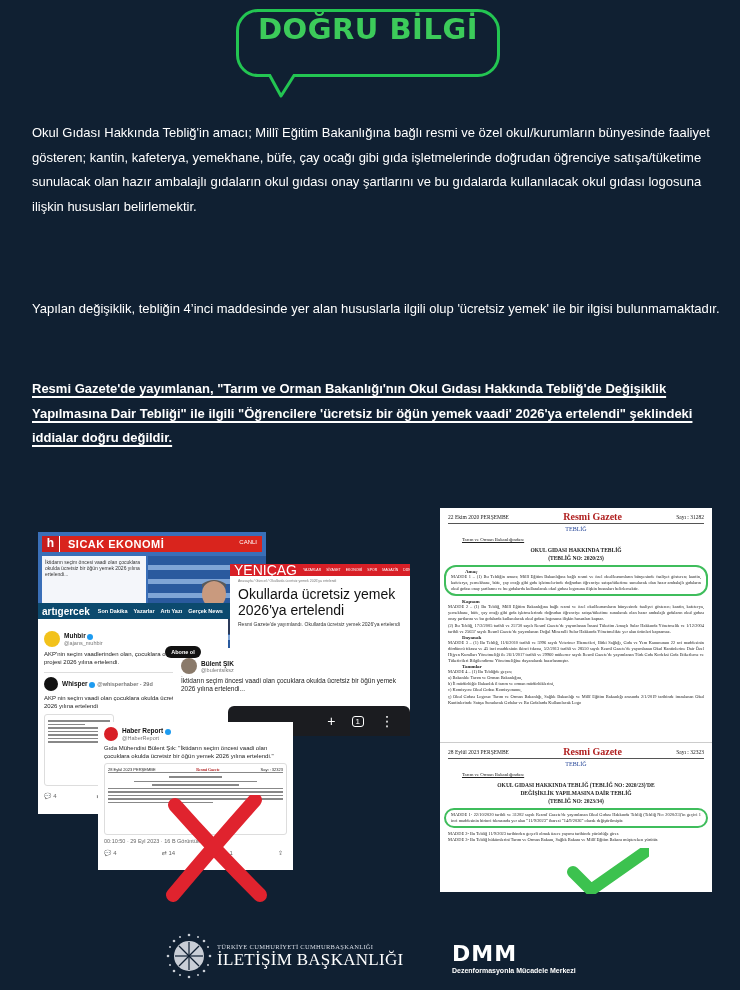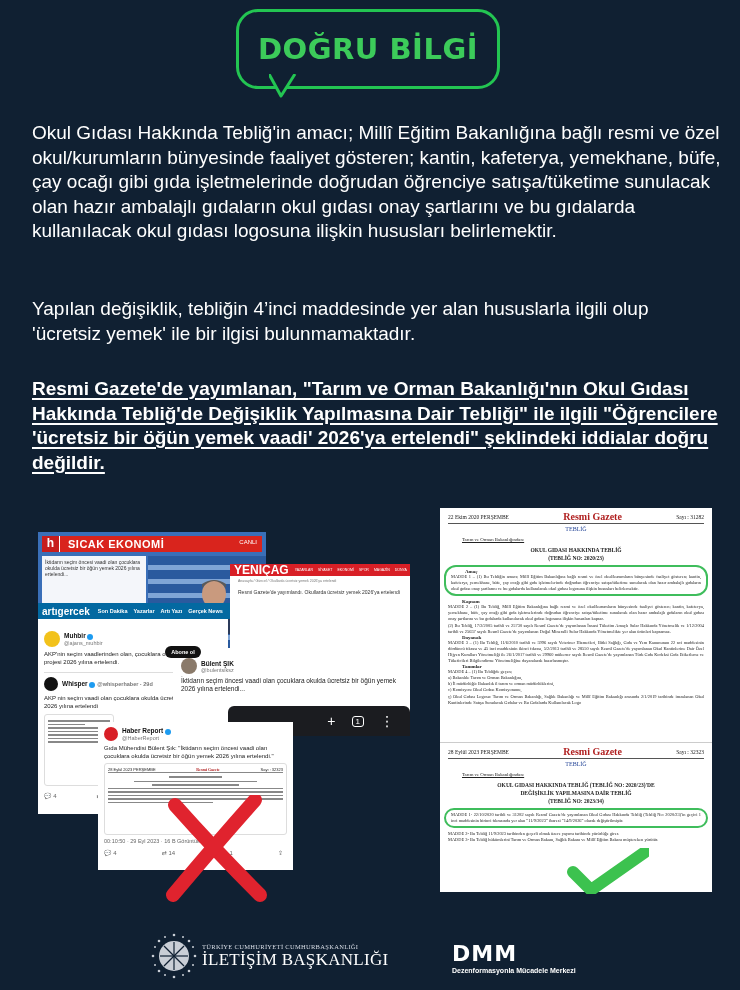--- a/index.html
+++ b/index.html
@@ -1,62 +1,62 @@
 <!DOCTYPE html>
 <html><head>
 <meta charset="utf-8">
 <style>
   *{box-sizing:border-box;margin:0;padding:0}
   html,body{width:740px;height:990px;overflow:hidden;background:#102032}
   body{position:relative;font-family:"Liberation Sans",sans-serif;color:#fff}
 
   
-  .bubble{position:absolute;left:236px;top:9px;width:264px;height:80px;border:3px solid #23c552;border-radius:22px;display:flex;align-items:center;justify-content:center}
+  .bubble{position:absolute;left:236px;top:9px;width:264px;height:68px;border:3px solid #23c552;border-radius:22px;display:flex;justify-content:center}
   .bubble-title{font-family:"DejaVu Sans",sans-serif;font-weight:bold;font-size:29px;color:#3ccb5a;letter-spacing:0.5px}
   .bubble-tail{position:absolute;left:269px;top:74px;width:0;height:0}
   .bubble-tail svg{position:absolute;left:0;top:0}
 
   
-  .para{position:absolute;left:32px;width:690px;font-size:19px;line-height:24.5px;color:#fff;font-family:"Liberation Sans",sans-serif}
+  .para{position:absolute;left:32px;width:690px;font-size:13px;line-height:24.5px;color:#fff;font-family:"Liberation Sans",sans-serif}
   .p1{top:121px}
   .p2{top:297px}
   .p3{top:377px;font-weight:bold;text-decoration:underline;text-underline-offset:3px;text-decoration-thickness:1.5px}
 
   
   .card{position:absolute;background:#fff;overflow:hidden;color:#222}
   .tv{left:38px;top:532px;width:228px;height:120px;background:#3a6fb8}
   .tv-banner{position:absolute;left:4px;top:4px;width:220px;height:16px;background:#d9241d;display:flex;align-items:center}
   .tv-logo{width:18px;height:16px;background:#c71e1e;color:#fff;font-weight:bold;font-size:12px;text-align:center;border-right:1px solid #fff}
   .tv-title{font-weight:bold;font-size:11px;color:#fff;padding-left:8px;letter-spacing:0.5px}
   .tv-live{position:absolute;right:6px;top:6px;background:#d9241d;color:#fff;font-size:6px;padding:1px 3px}
   .tv-stripes{position:absolute;left:110px;top:24px;width:118px;height:96px;background:repeating-linear-gradient(#2a5a9e 0 9px,#7fa5d6 9px 14px)}
   .tv-person{position:absolute;left:150px;top:42px;width:52px;height:60px}
   .tv-doc{position:absolute;left:4px;top:24px;width:104px;height:90px;background:#f4f6fa}
   .tv-urlbar{position:absolute;left:0;top:50px;width:100px;height:14px;background:#222;color:#fff;font-size:7px;display:flex;align-items:center;padding-left:4px;gap:4px}
 
-  .artigercek{left:38px;top:603px;width:210px;height:16px;background:#0369a1;display:flex;align-items:center;gap:8px;padding-left:4px;z-index:3;color:#fff}
+  .artigercek{left:38px;top:603px;width:210px;height:16px;background:#0c4a6e;display:flex;align-items:center;gap:8px;padding-left:4px;z-index:3;color:#fff}
   .ag-logo{font-weight:bold;font-size:10px}
   .ag-nav{font-size:5.5px;font-weight:bold;display:flex;gap:6px}
 
   .muhbir{left:38px;top:619px;width:190px;height:195px;z-index:2;padding:4px 6px}
   .tw-head{display:flex;align-items:center;gap:4px}
   .avatar{border-radius:50%;flex:0 0 auto}
   .tw-name{font-size:6.5px;font-weight:bold;color:#111}
   .tw-handle{font-size:5.5px;color:#777}
   .tw-text{font-size:6px;color:#222;line-height:8px;margin-top:3px}
   .verified{display:inline-block;width:6px;height:6px;border-radius:50%;background:#1d9bf0;vertical-align:middle}
 
   .abone{position:absolute;left:165px;top:646px;width:36px;height:12px;background:#111;color:#fff;font-size:5.5px;font-weight:bold;border-radius:7px;display:flex;align-items:center;justify-content:center;z-index:6}
 
   .doc-mini{background:#fff;border:1px solid #ddd;border-radius:3px;padding:3px}
   .doc-line{height:1.5px;background:#888;margin:2px 0}
 
   .yenicag{left:230px;top:564px;width:180px;height:84px;z-index:4}
   .yc-bar{height:12px;background:#d81f26;display:flex;align-items:center;gap:6px;padding-left:4px;color:#fff}
-  .yc-logo{font-weight:bold;font-size:12px}
+  .yc-logo{font-weight:normal;font-size:14px}
   .yc-nav{font-size:3.5px;display:flex;gap:5px}
   .yc-crumb{font-size:3.5px;color:#777;padding:3px 8px}
   .yc-title{font-size:14px;line-height:16px;padding:0 8px;color:#111}
   .yc-lead{font-size:5px;padding:3px 8px;color:#333}
 
   .bulent{left:173px;top:648px;width:237px;height:70px;z-index:5;padding:10px 8px}
   .phone-bar{left:228px;top:706px;width:182px;height:30px;background:#1b1c20;z-index:6;border-radius:6px 6px 0 0;display:flex;align-items:center;justify-content:flex-end;gap:16px;padding-right:16px;color:#fff;font-size:14px}
 
   .haber{left:98px;top:722px;width:195px;height:148px;z-index:7;padding:5px 6px}
   .haber-footer{font-size:5.5px;color:#666;margin-top:3px}
@@ -72,21 +72,21 @@
   .gz-teblig{font-size:6px;color:#2a4a9a;text-align:center;margin-top:2px}
   .gz-ser{font-family:"Liberation Serif",serif;color:#222}
   .gz-center{text-align:center;font-weight:bold;font-size:5.5px;line-height:8px}
   .gz-body{font-size:4.4px;line-height:6.1px;text-align:justify}
   .gz-u{font-size:4.8px;text-decoration:underline;margin:5px 0 4px 14px}
   .gz-h{font-weight:bold;font-size:5px;margin-left:14px}
   .hl{border:2px solid #3fbd5c;border-radius:12px;padding:2px 5px;margin:3px -4px}
   .check{position:absolute;left:565px;top:848px;width:84px;height:46px;z-index:9}
 
   
-  .footer-left{position:absolute;left:150px;top:932px;display:flex;align-items:center;gap:4px}
+  .footer-left{position:absolute;left:165px;top:932px;display:flex;align-items:center;gap:4px}
   .ib-small{font-family:"Liberation Serif",serif;font-size:6.5px;letter-spacing:0.3px;color:#d8dde6}
   .ib-big{font-family:"Liberation Serif",serif;font-size:17px;color:#fff;letter-spacing:0.3px}
   .footer-right{position:absolute;left:452px;top:944px}
   .dmm{font-family:"DejaVu Sans",sans-serif;font-weight:bold;font-size:22px;letter-spacing:1px;color:#fff;line-height:20px}
   .dmm-sub{font-size:7px;font-weight:bold;color:#fff;margin-top:3px}
 </style>
 </head>
 <body>
 
 <div class="bubble">
@@ -173,20 +173,21 @@
     <div class="yc-nav">
       <span>YAZARLAR</span>
       <span>SİYASET</span>
       <span>EKONOMİ</span>
       <span>SPOR</span>
       <span>MAGAZİN</span>
       <span>DÜNYA</span>
     </div>
   </div>
   <div class="yc-crumb">Anasayfa / Güncel / Okullarda ücretsiz yemek 2026'ya ertelendi</div>
+  <div class="yc-title">Okullarda ücretsiz yemek 2026'ya ertelendi</div>
   <div class="yc-lead">Resmi Gazete'de yayımlandı. Okullarda ücretsiz yemek 2026'ya ertelendi</div>
 </div>
 
 <div class="card bulent">
   <div class="tw-head">
     <div class="avatar" style="width:16px;height:16px;background:#8a7a6a"></div>
     <div>
       <div class="tw-name">Bülent ŞIK</div>
       <div class="tw-handle">@bulentsiksz</div>
     </div>

